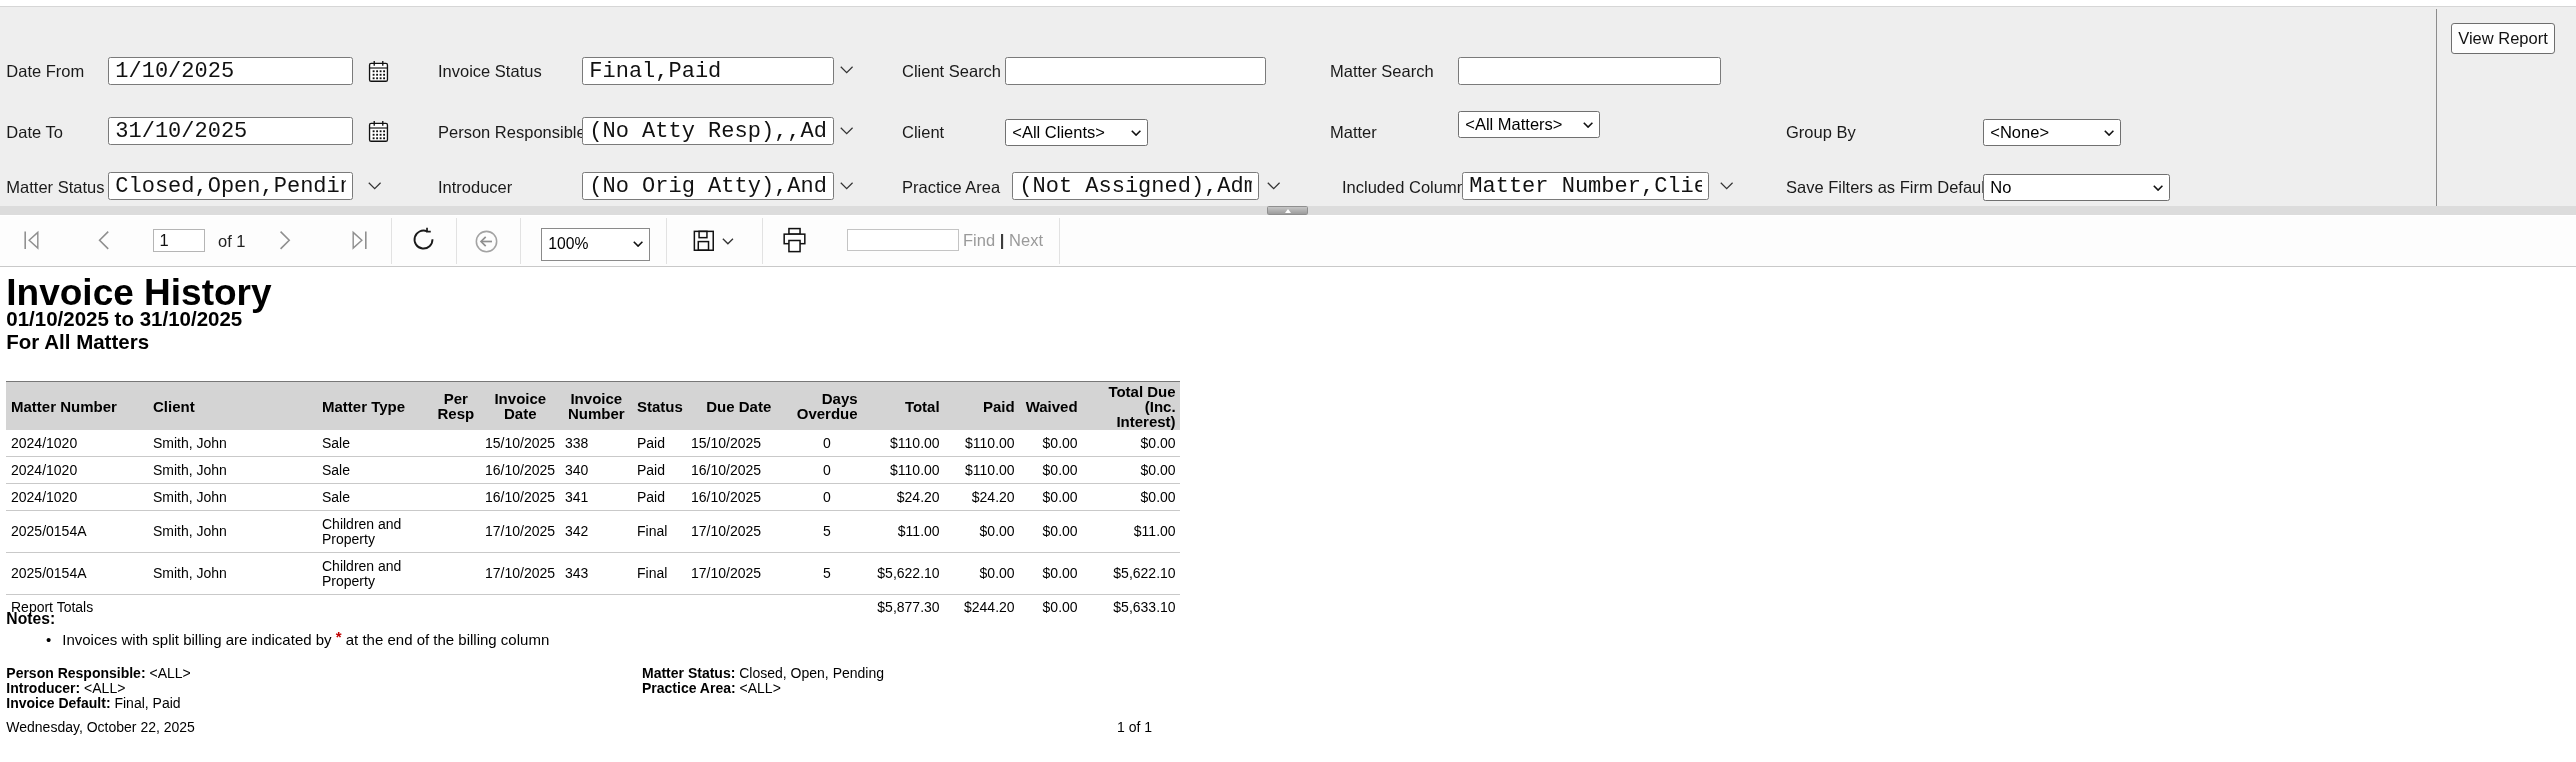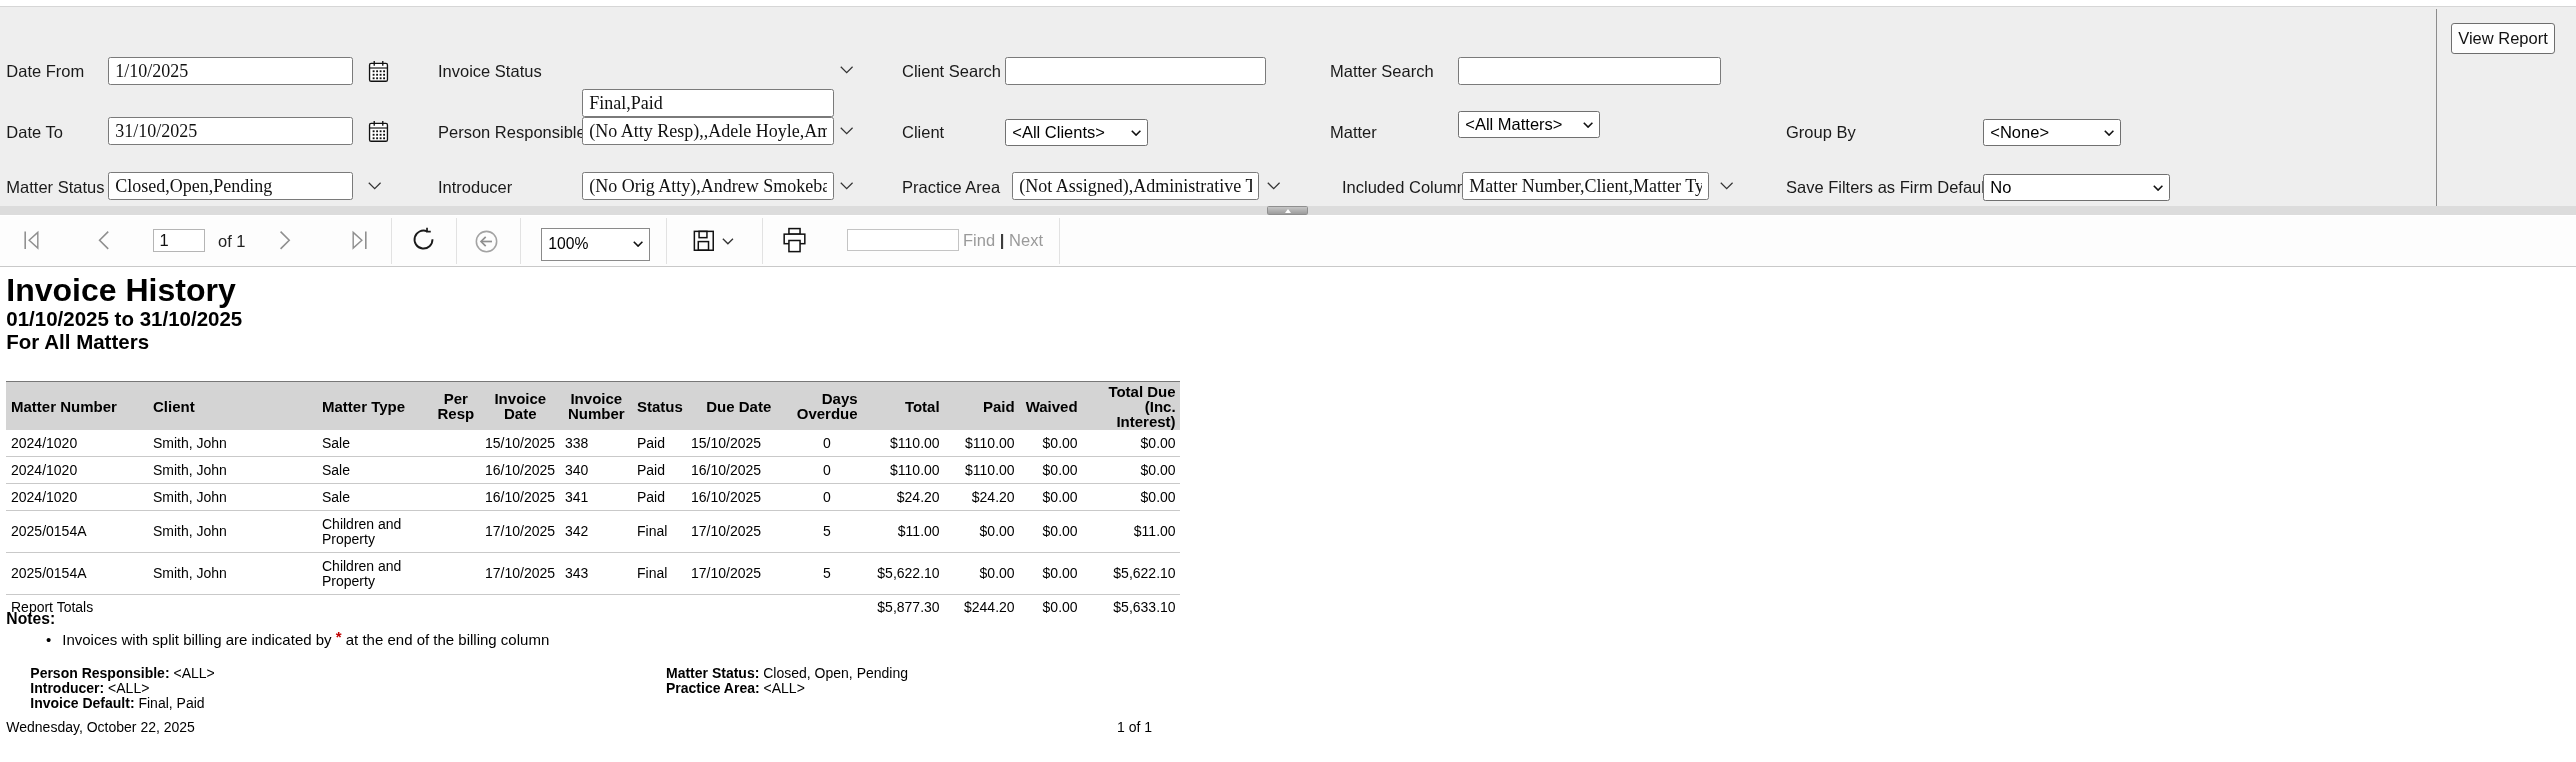--- a/index.html
+++ b/index.html
@@ -1,21 +1,21 @@
 <!DOCTYPE html>
 <html style="--panel-bg: #eeeeee; --strip-bg: #dcdcdc; --table-header-bg: #d4d4d4; --table-border-dark: #777777; --table-row-border: #c9c9c9; --asterisk-red: #c00000;font-size:12.6px"><head>
 <meta charset="utf-8">
 <style>
   html,body{margin:0;padding:0;background:#fff;}
   #app{position:relative;width:2576px;height:762px;font-family:"Liberation Sans","DejaVu Sans",sans-serif;color:#000;overflow:hidden;background:#fff;}
 
   
   .filter-panel{position:absolute;left:0;top:6.3px;width:2576px;height:200px;background:var(--panel-bg,#eee);border-top:0.8px solid #d6d6d6;}
   .flabel{position:absolute;font-size:16.5px;color:#1a1a1a;white-space:nowrap;}
-  .ftext{position:absolute;height:28px;box-sizing:border-box;border:0.8px solid #7a7a7a;border-radius:2.4px;background:#fff;font-family:Liberation Serif, serif;font-size:18px;padding:0 6.3px;color:#111;}
+  .ftext{position:absolute;height:28px;box-sizing:border-box;border:0.8px solid #7a7a7a;border-radius:2.4px;background:#fff;font-family:Liberation Mono, monospace;font-size:22px;padding:0 6.3px;color:#111;}
   .iconbtn{position:absolute;background:transparent;border:none;padding:0;margin:0;cursor:pointer;line-height:0;}
   .fselect{position:absolute;height:27px;box-sizing:border-box;border:0.8px solid #707070;border-radius:2.4px;background:#fff;display:flex;align-items:center;padding:0 6.3px;font-size:16.5px;cursor:pointer;}
   .fselect .fselect-text{flex:1;white-space:nowrap;overflow:hidden;}
   .fselect svg{margin-left:4.7px;flex:none;}
   .vdivider{position:absolute;left:2436px;top:1.6px;width:0.8px;height:197px;background:#8c8c8c;}
   .view-report{position:absolute;left:2451px;top:15.7px;width:104px;height:31.5px;background:#fdfdfd;border:0.8px solid #6d6d6d;border-radius:3.1px;font-family:inherit;font-size:16.5px;color:#111;cursor:pointer;}
 
   
   .collapse-strip{position:absolute;left:0;top:206px;width:2576px;height:9.4px;background:var(--strip-bg,#dcdcdc);}
   .collapse-btn{position:absolute;left:1267px;top:0;width:41px;height:9.4px;border:0.8px solid #8f8f8f;border-radius:1.6px;background:linear-gradient(#c6c6c6,#9c9c9c);padding:0;cursor:pointer;display:flex;align-items:center;justify-content:center;}
@@ -28,36 +28,36 @@
   .page-input{position:absolute;left:153px;top:12.6px;width:52px;height:23.6px;box-sizing:border-box;border:0.8px solid #b5b5b5;font-family:inherit;font-size:16.5px;padding:0 5.5px;color:#111;}
   .of-label{position:absolute;left:218px;top:15.7px;font-size:16.5px;color:#222;}
   .zoom-select{position:absolute;left:541px;top:11.8px;width:109px;height:33px;box-sizing:border-box;border:0.8px solid #8a8a8a;background:#fff;display:flex;align-items:center;padding:0 6.3px;font-size:15.7px;cursor:pointer;}
   .zoom-select span{flex:1;}
   .find-input{position:absolute;left:847px;top:13.4px;width:112px;height:22px;box-sizing:border-box;border:0.8px solid #c4c4c4;font-family:inherit;font-size:15.7px;padding:0 4.7px;}
   .findnext{position:absolute;left:963px;top:15px;font-size:16.5px;color:#9a9a9a;white-space:nowrap;}
   .findnext .pipe{color:#3c3c3c;font-weight:bold;padding:0 4.7px;}
   .findnext a{color:#9a9a9a;text-decoration:none;cursor:pointer;}
 
   
-  .report-title{position:absolute;left:6.3px;top:272px;font-size:32px;font-weight:bold;}
+  .report-title{position:absolute;left:6.3px;top:272px;font-size:37px;font-weight:bold;}
   .report-sub1{position:absolute;left:6.3px;top:307px;font-size:20.5px;font-weight:bold;text-align:right;}
   .report-sub2{position:absolute;left:6.3px;top:330px;font-size:20.5px;font-weight:bold;}
 
   table.invoice{position:absolute;left:6.3px;top:381px;border-collapse:collapse;table-layout:fixed;width:1174px;font-size:14px;line-height:15px;}
   table.invoice th{background:var(--table-header-bg,#d4d4d4);border-top:1.6px solid var(--table-border-dark,#777);font-size:15px;font-weight:bold;padding:1.6px 4.7px;vertical-align:middle;}
   table.invoice td{border-bottom:0.8px solid var(--table-row-border,#c9c9c9);padding:5.5px 4.7px;vertical-align:middle;}
   table.invoice tr.totals td{border-top:1.6px solid var(--table-border-dark,#777);border-bottom:none;font-weight:normal;padding:4.7px 4.7px;}
   .al{text-align:left;} .ac{text-align:center;} .ar{text-align:right;}
 
   .notes-title{position:absolute;left:6.3px;top:610px;font-size:15.7px;font-weight:bold;}
   .note-line{position:absolute;left:46px;top:631px;font-size:15px;}
   .note-line .bullet{margin-right:11px;}
   .note-line .red-star{color:var(--asterisk-red,#c00000);font-weight:bold;position:relative;top:-3.1px;}
 
-  .params{position:absolute;top:666px;font-size:14px;line-height:15px;margin-left:24px;}
+  .params{position:absolute;top:666px;font-size:14px;line-height:15px;}
   .params .param-line b{font-weight:bold;}
   .gen-date{position:absolute;left:6.3px;top:719px;font-size:14px;}
   .page-indicator{position:absolute;left:1117px;top:719px;font-size:14px;}
 </style>
 </head>
 <body>
 
 <div id="app">
 
   <div class="filter-panel">
@@ -81,21 +81,21 @@
             <rect x="19.5" y="17.5" width="2.4" height="2.4"></rect>
           <rect x="6" y="22" width="2.4" height="2.4"></rect>
             <rect x="10.5" y="22" width="2.4" height="2.4"></rect>
             <rect x="15" y="22" width="2.4" height="2.4"></rect>
             <rect x="19.5" y="22" width="2.4" height="2.4"></rect>
         </g>
       </svg>
     </button>
 
     <label class="flabel" style="left:438px;top:55px">Invoice Status</label>
-    <input class="ftext" style="left: 582px; top: 50px; width: 252px; margin-top: 32px;" value="Final,Paid">
+    <input class="ftext" style="left: 582px; top: 50px; width: 252px;" value="Final,Paid">
     <button class="iconbtn" style="left:840px;top:59px">
       <svg width="13.4" height="7.9" viewBox="0 0 17 10">
           <polyline points="1,1 8.5,8.5 16,1" fill="none" stroke="#333" stroke-width="1.6"></polyline>
         </svg>
     </button>
 
     <label class="flabel" style="left:902px;top:55px">Client Search</label>
     <input class="ftext" style="left: 1005px; top: 50px; width: 261px;" value="">
 
     <label class="flabel" style="left:1330px;top:55px">Matter Search</label>

